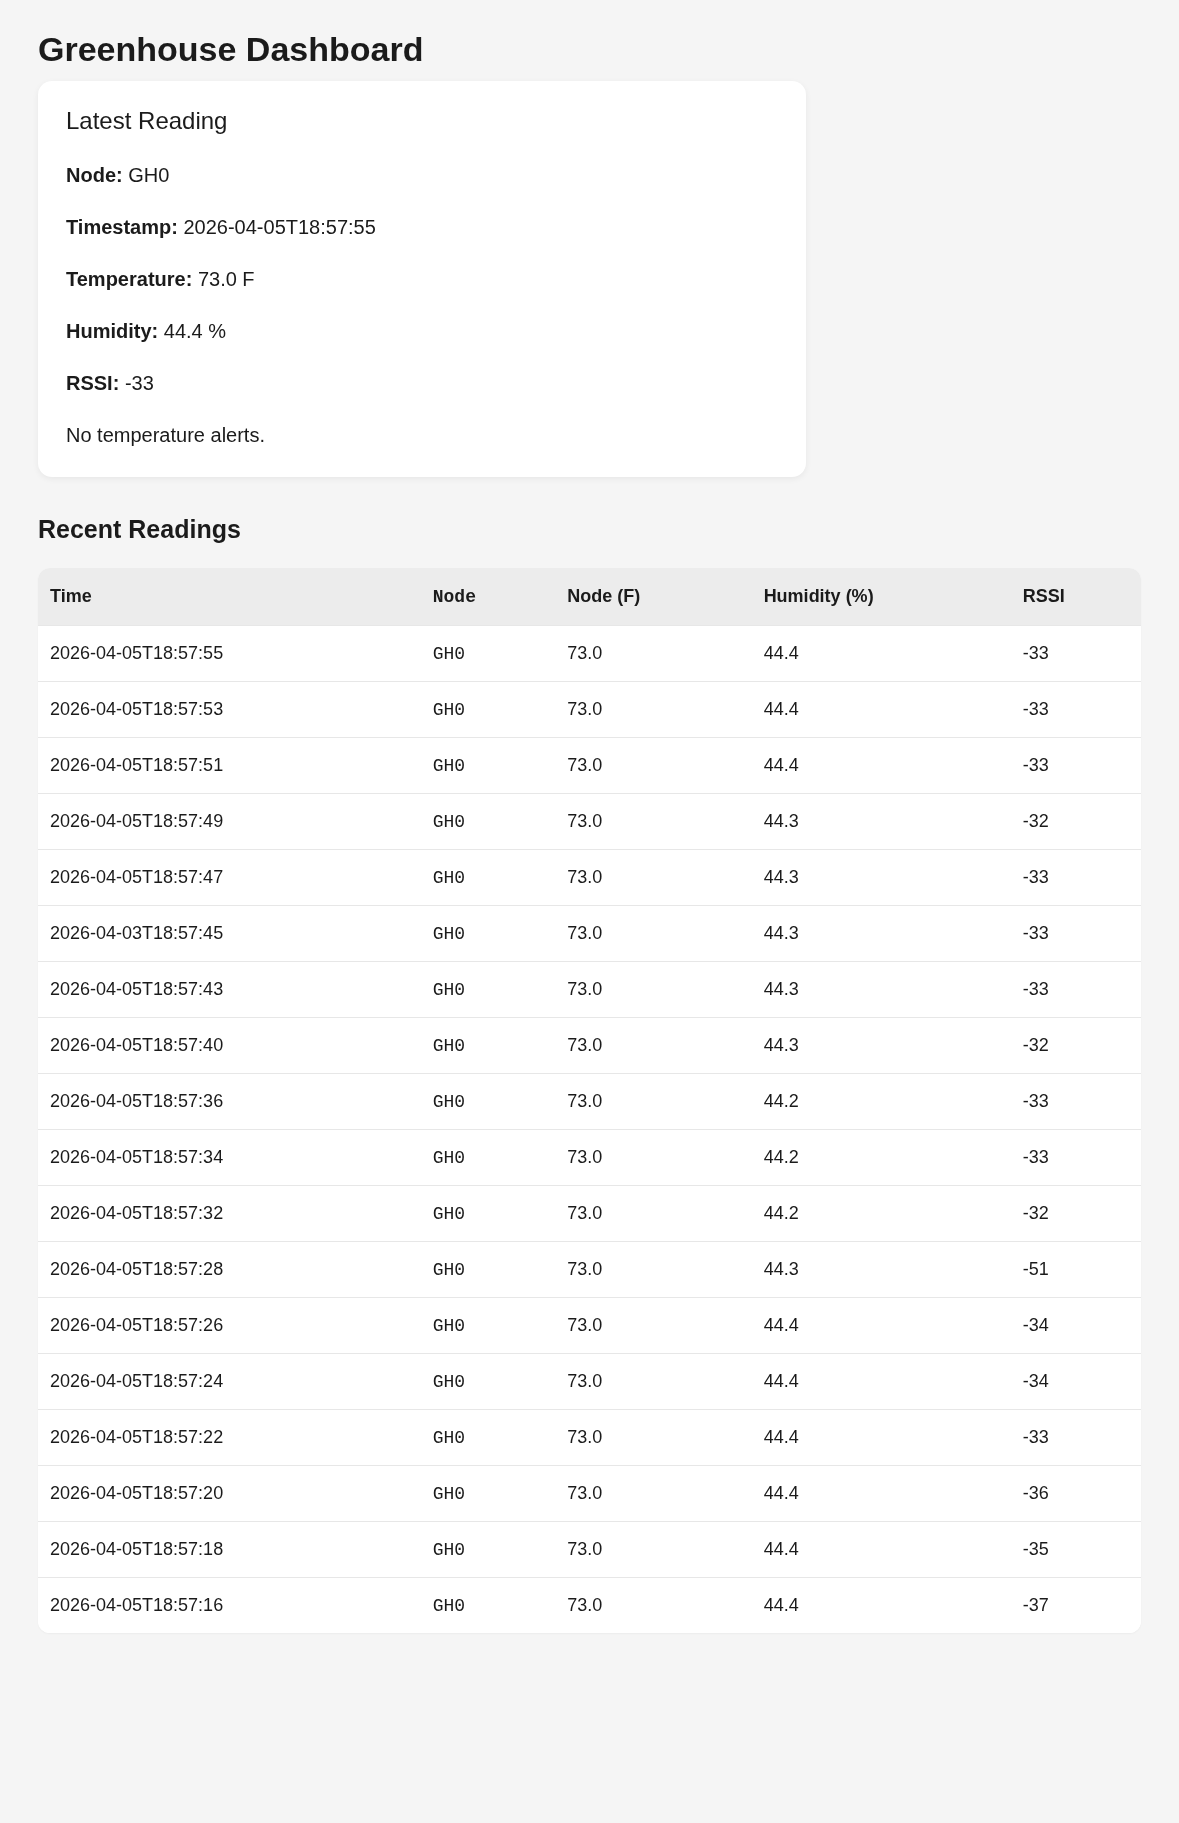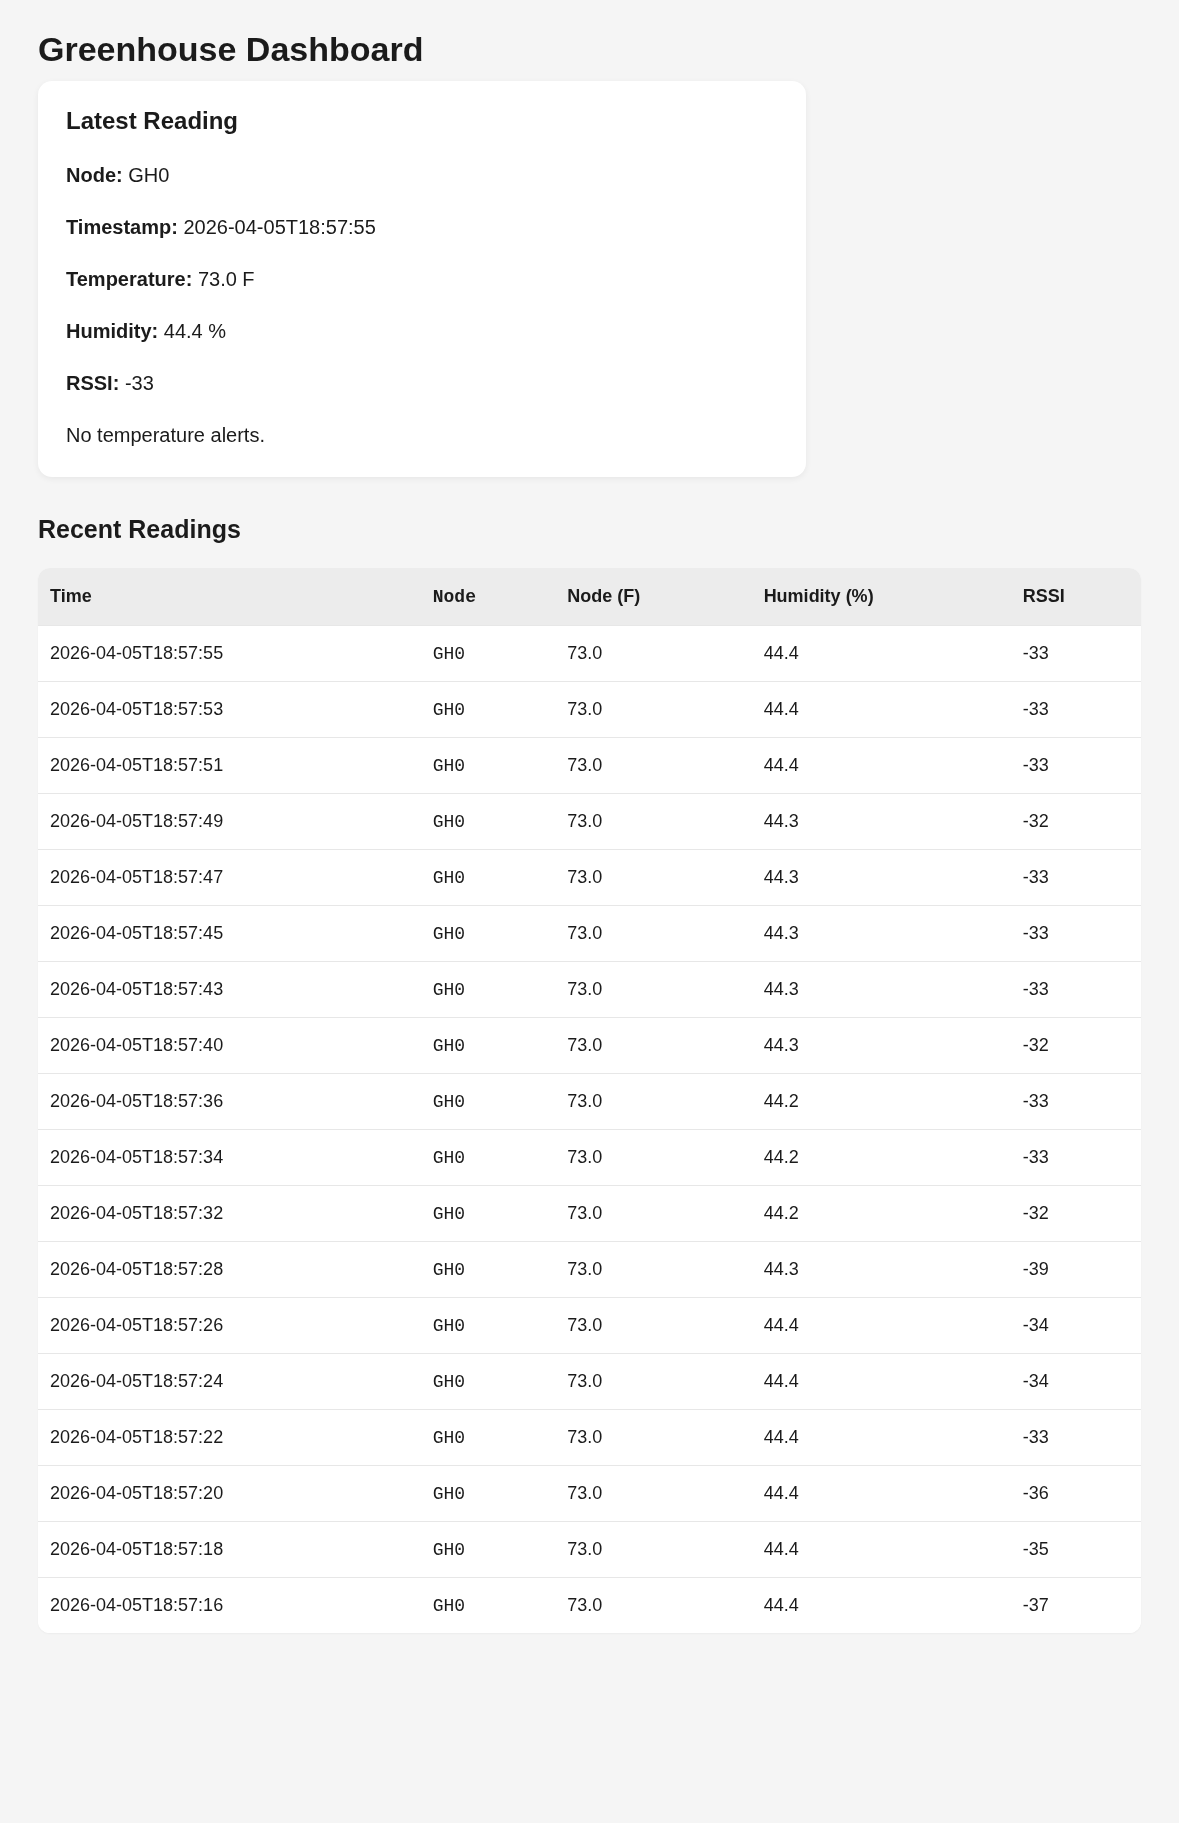--- a/index.html
+++ b/index.html
@@ -23,21 +23,21 @@
   }
   .card {
     background: #ffffff;
     width: 768px;
     border-radius: 14px;
     padding: 26px 28px 30px 28px;
     box-shadow: 0 2px 6px rgba(0,0,0,0.06);
   }
   .card-heading {
     font-size: 24px;
-    font-weight: bold;
+    font-weight: normal;
     margin: 0 0 6px 0;
   }
   .card p {
     font-size: 20px;
     margin: 28px 0 0 0;
     line-height: 1.2;
   }
   .section-heading {
     font-size: 25px;
     font-weight: bold;
@@ -138,21 +138,21 @@
             <td>-32</td>
           </tr>
           <tr>
             <td>2026-04-05T18:57:47</td>
             <td>GH0</td>
             <td>73.0</td>
             <td>44.3</td>
             <td>-33</td>
           </tr>
           <tr>
-            <td>2026-04-05T18:57:45</td>
+            <td>2026-04-03T18:57:45</td>
             <td>GH0</td>
             <td>73.0</td>
             <td>44.3</td>
             <td>-33</td>
           </tr>
           <tr>
             <td>2026-04-05T18:57:43</td>
             <td>GH0</td>
             <td>73.0</td>
             <td>44.3</td>
@@ -184,21 +184,21 @@
             <td>GH0</td>
             <td>73.0</td>
             <td>44.2</td>
             <td>-32</td>
           </tr>
           <tr>
             <td>2026-04-05T18:57:28</td>
             <td>GH0</td>
             <td>73.0</td>
             <td>44.3</td>
-            <td>-39</td>
+            <td>-51</td>
           </tr>
           <tr>
             <td>2026-04-05T18:57:26</td>
             <td>GH0</td>
             <td>73.0</td>
             <td>44.4</td>
             <td>-34</td>
           </tr>
           <tr>
             <td>2026-04-05T18:57:24</td>

